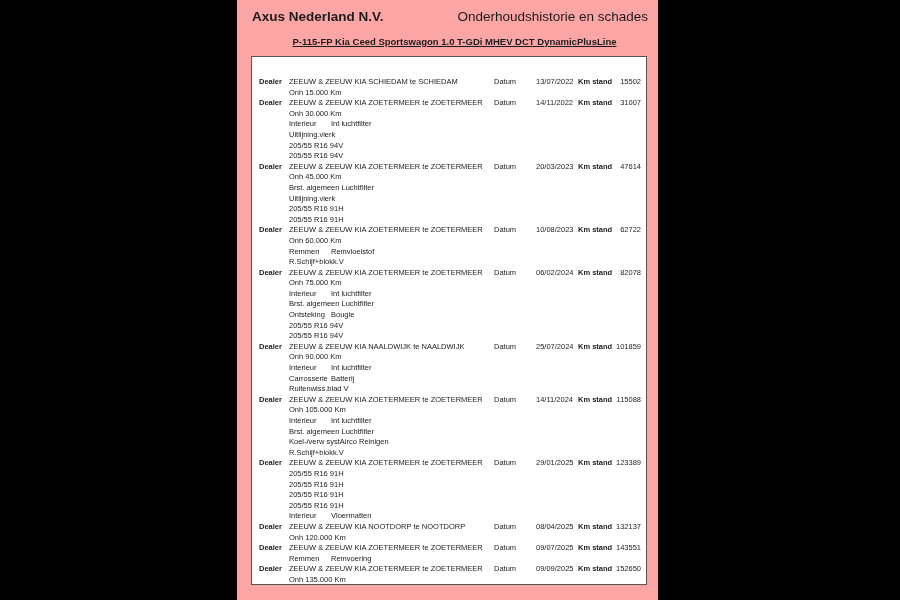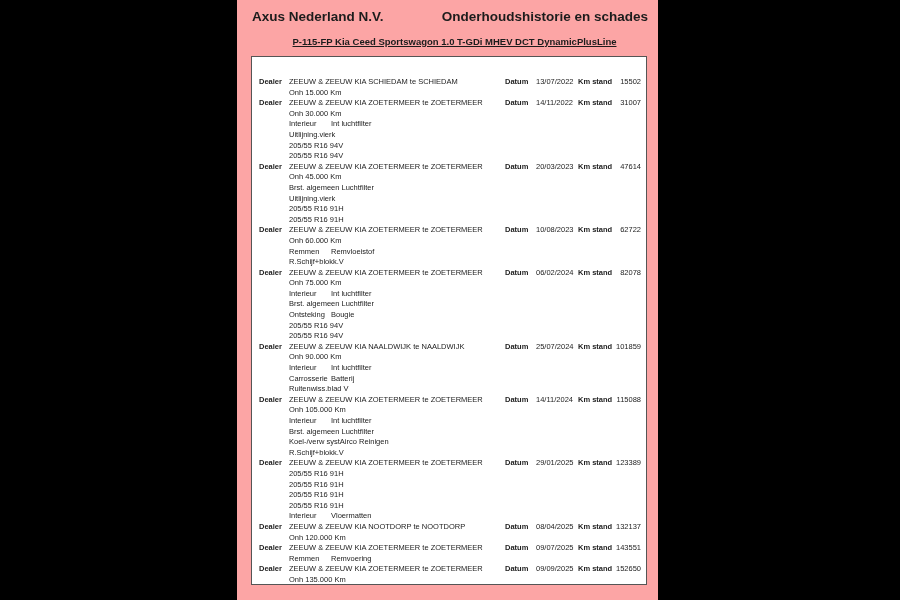--- a/index.html
+++ b/index.html
@@ -25,21 +25,21 @@
     justify-content:space-between;
     align-items:baseline;
   }
   .company{
     font-size:13.5px;
     font-weight:bold;
     white-space:nowrap;
   }
   .doc-title{
     font-size:13.5px;
-    font-weight:bold;
+    font-weight:normal;
     white-space:nowrap;
   }
   .subtitle{
     position:absolute;
     top:36px;left:0;right:0;
     text-align:center;
     font-size:9.5px;
     font-weight:bold;
     padding-left:14px;
     white-space:nowrap;
@@ -58,21 +58,21 @@
   .line{
     position:relative;
     height:10.6px;
     font-size:7.5px;
     line-height:10.6px;
     white-space:nowrap;
   }
   .line span{position:absolute;top:0;white-space:nowrap;}
   .c-dealer{left:7px;font-weight:bold;}
   .c-name{left:37px;}
-  .c-datum{left:253px;font-weight:bold;}
+  .c-datum{left:242px;font-weight:normal;}
   .c-date{left:284px;}
   .c-kml{left:326px;font-weight:bold;}
   .c-kmv{right:5px;text-align:right;}
   .c-item{left:37px;}
   .c-detail{left:79px;}
 </style>
 </head>
 <body>
 
 <div class="page">

